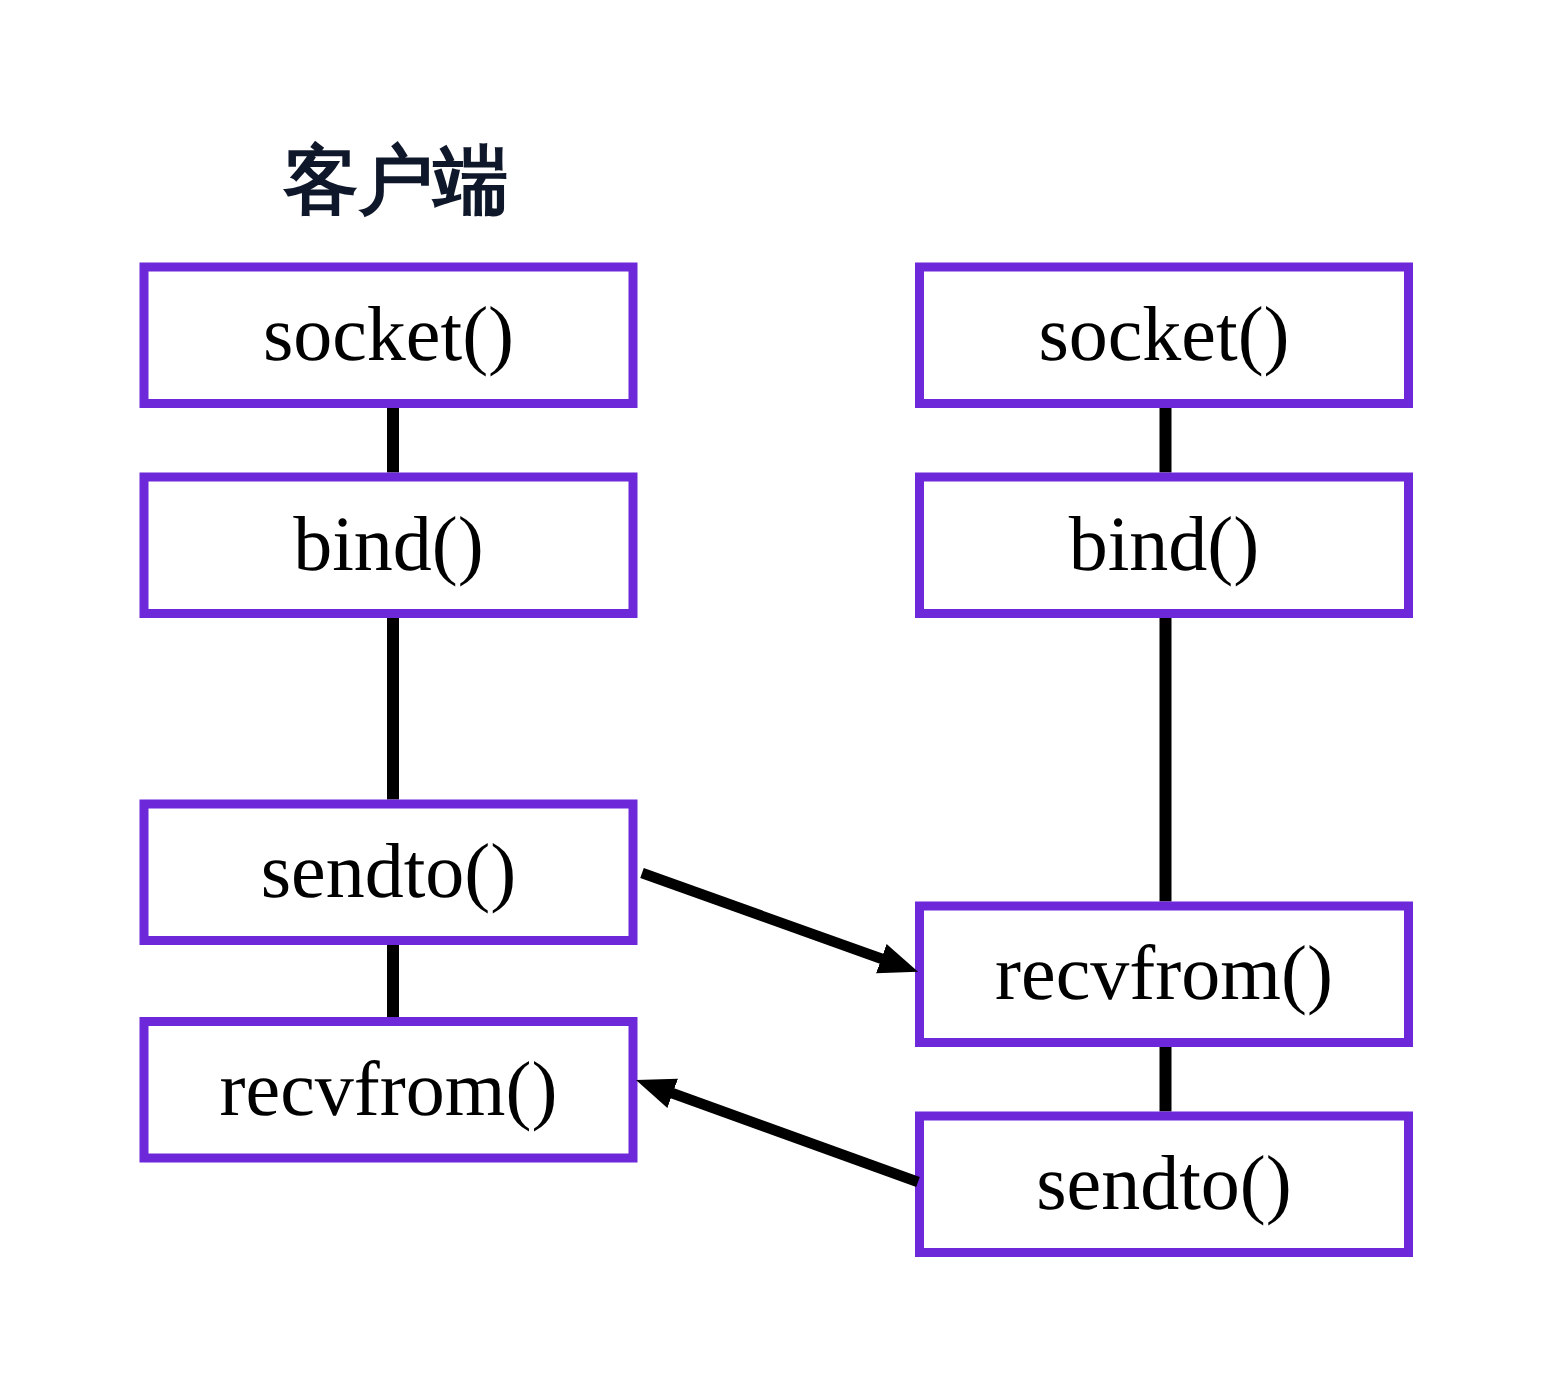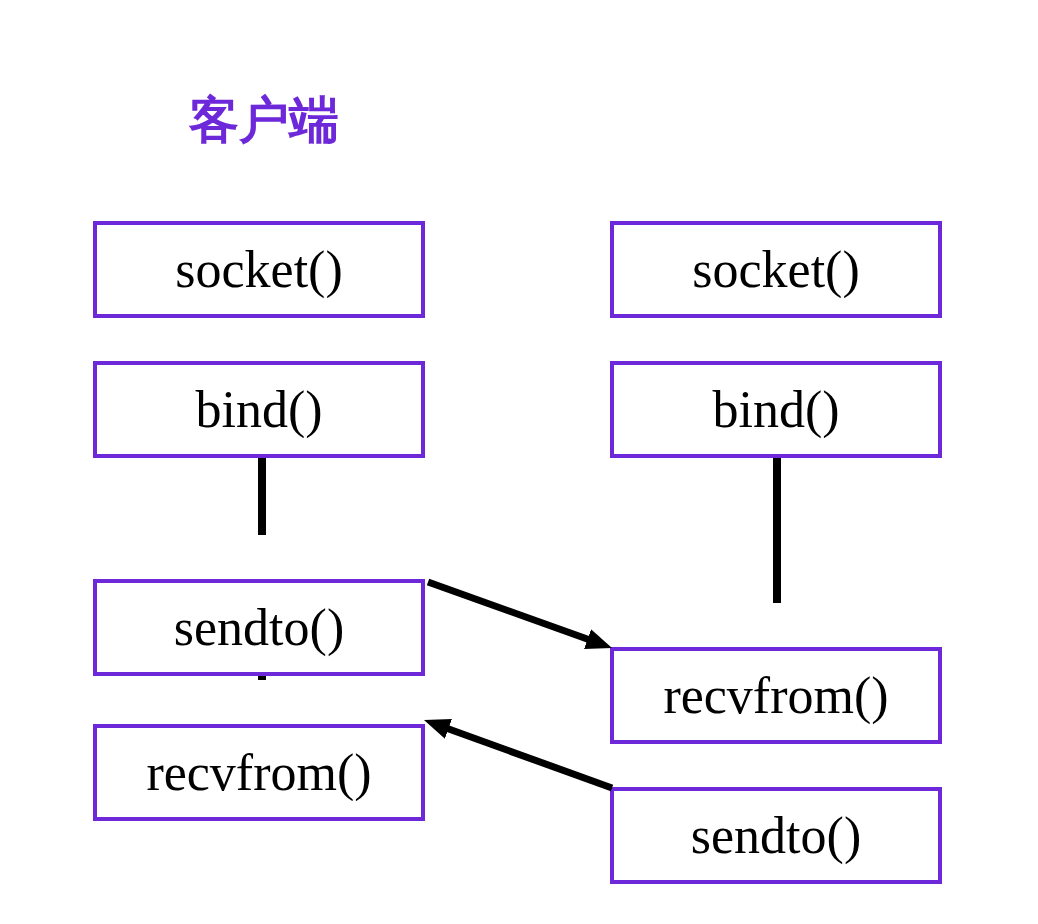--- a/index.html
+++ b/index.html
@@ -14,39 +14,38 @@
     background: #ffffff;
     overflow: hidden;
     font-family: "Liberation Serif", serif;
   }
   .col-title {
     position: absolute;
     font-family: "Liberation Sans", "DejaVu Sans", sans-serif;
     font-weight: 700;
     font-size: 50px;
     line-height: 1;
-    color: #6d28d9;
+    color: #0f172a;
     white-space: nowrap;
   }
   .flow-box {
     position: absolute;
     width: 332px;
     height: 97px;
     box-sizing: border-box;
-    border: 4px solid #6d28d9;
+    border: 6px solid #6d28d9;
     background: #ffffff;
     display: flex;
     align-items: center;
     justify-content: center;
     font-family: "Liberation Serif", "DejaVu Serif", serif;
     font-size: 52px;
     color: #000000;
     white-space: nowrap;
     z-index: 2;
-    margin-top: 46px;
   }
   .connector {
     position: absolute;
     width: 8px;
     background: #000000;
     z-index: 1;
   }
   
   .c-title   { left: 189px; top: 95px; }
   .c-socket  { left: 93px;  top: 175px; }

